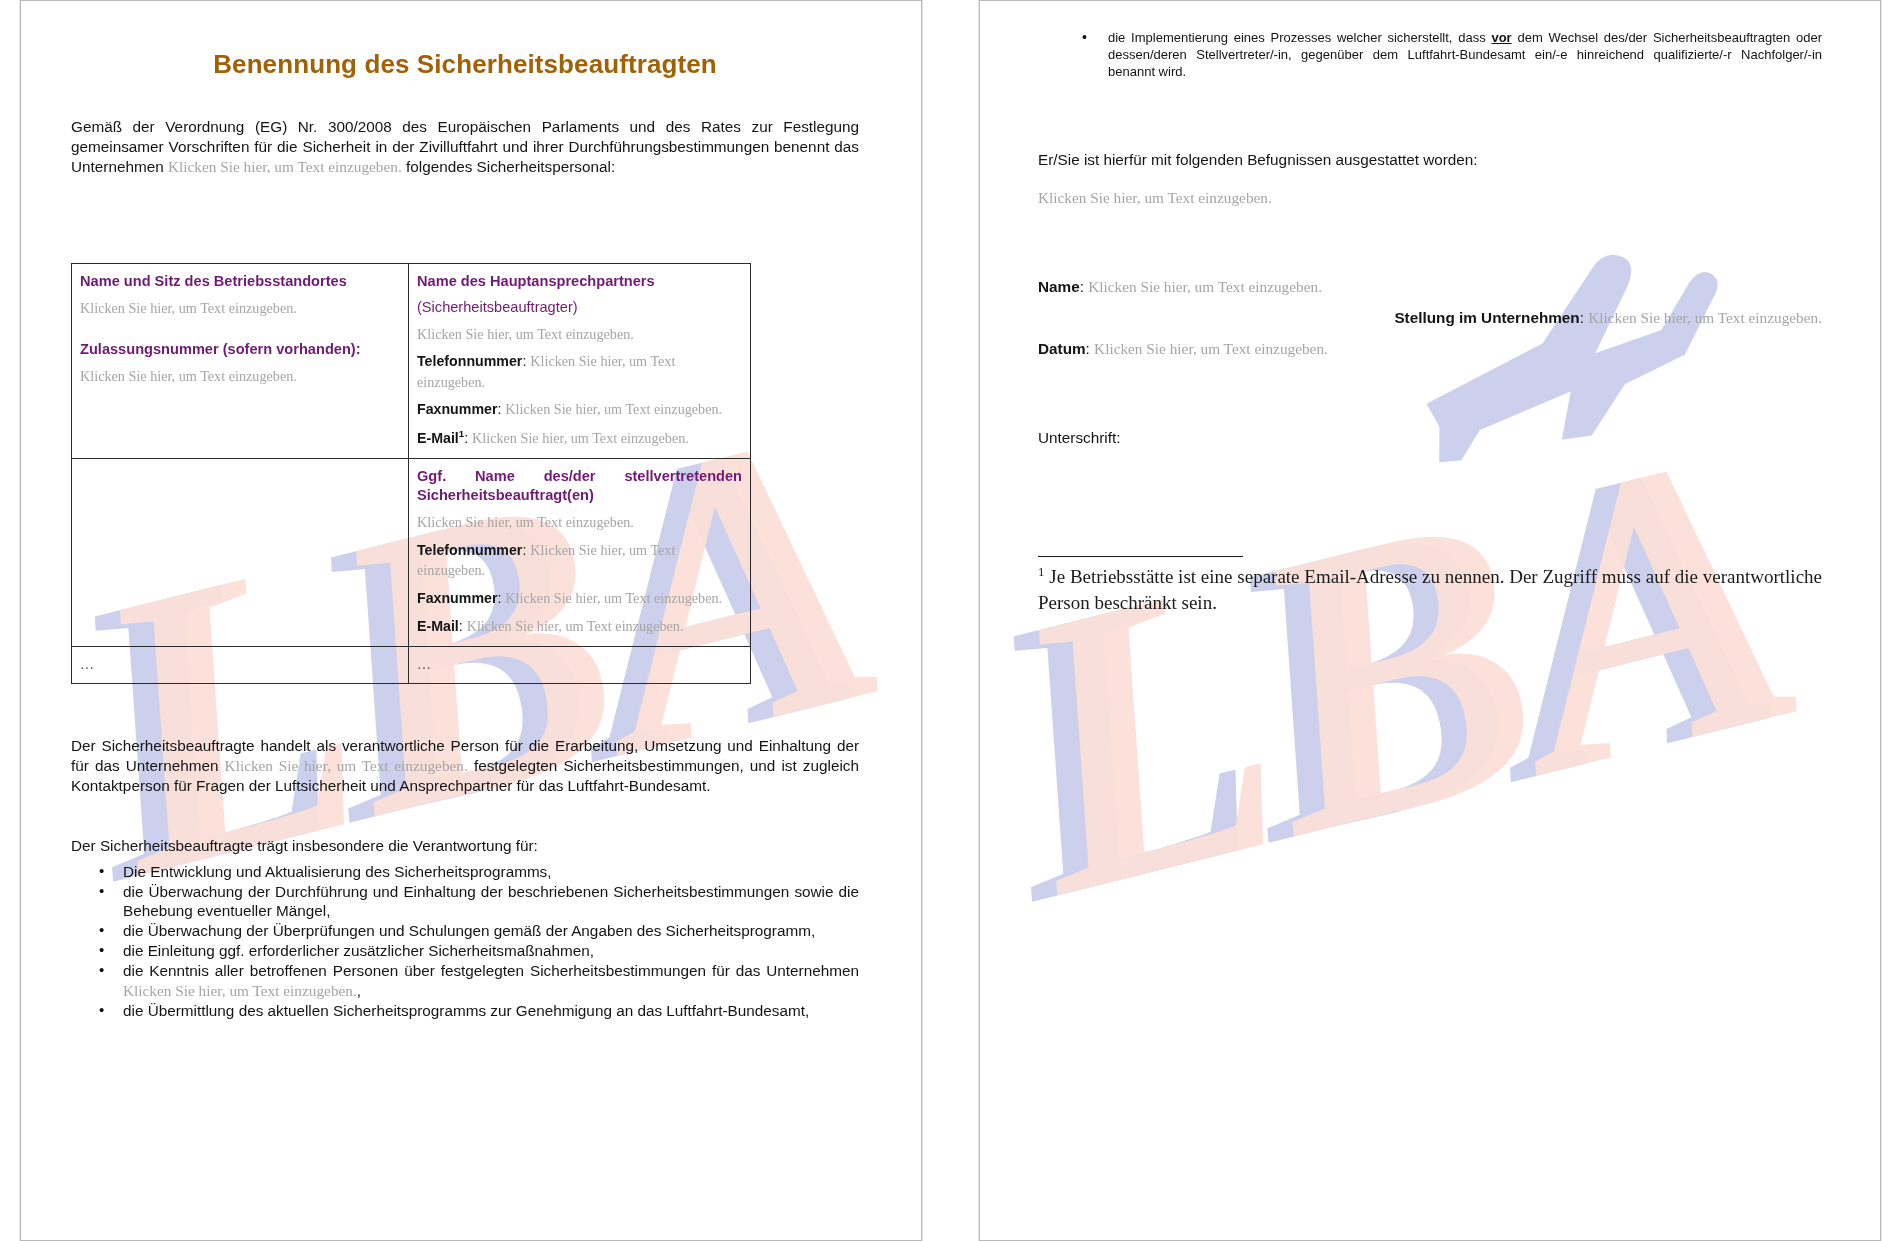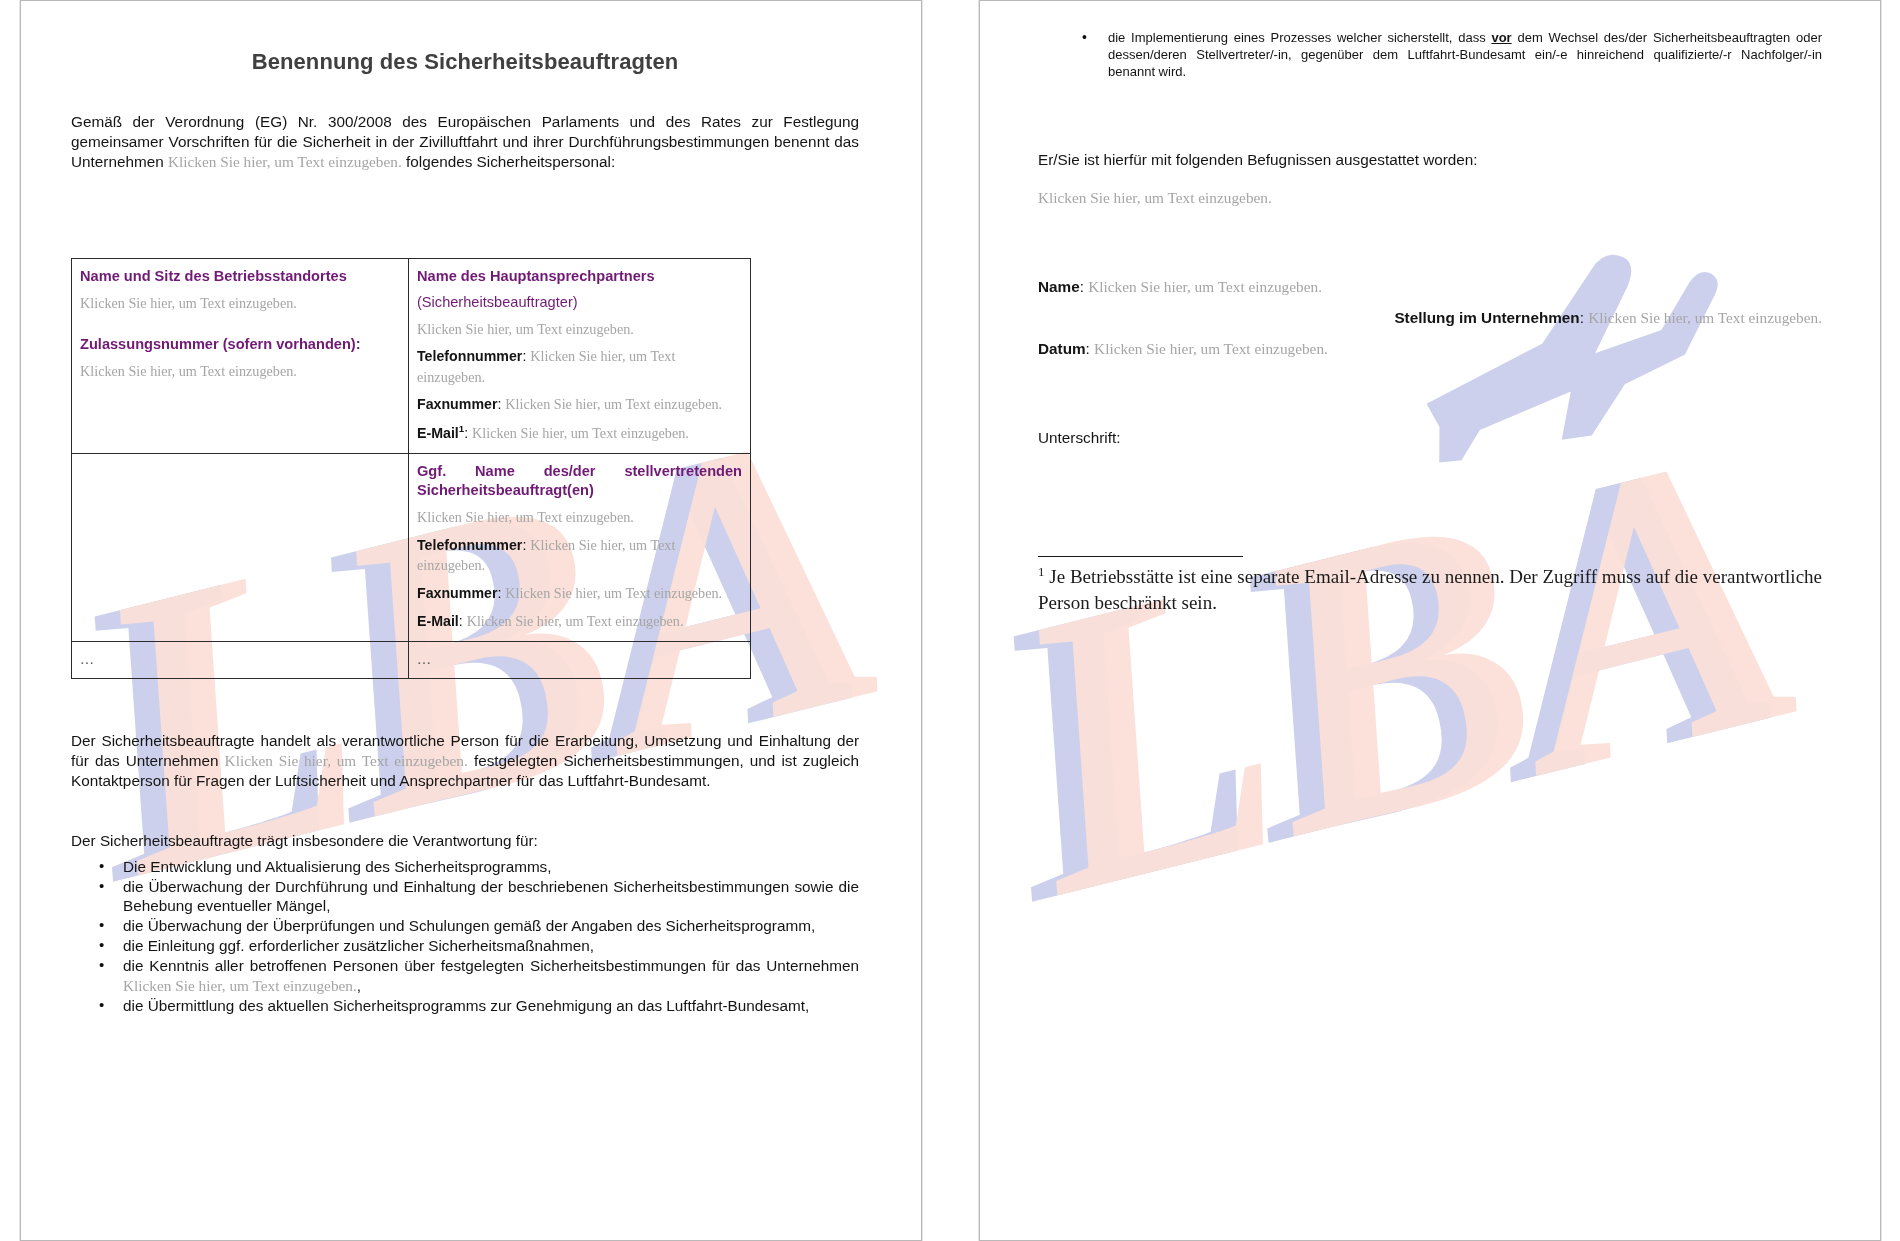--- a/index.html
+++ b/index.html
@@ -12,21 +12,21 @@
   #page-right{width:900px;height:1239px;margin-left:35px;}
 
   .page-inner{position:relative;z-index:3;height:100%;box-sizing:border-box;}
   #page-left .page-inner{padding:34px 62px 0 50px;}
   #page-right .page-inner{padding:28px 58px 0 58px;}
 
   
   .wm{position:absolute;z-index:1;pointer-events:none;user-select:none;}
 
   
-  .h1{font-size:22px;font-weight:700;text-align:center;letter-spacing:.1px;margin:14px 0 0 0;color:#404040;}
+  .h1{font-size:26px;font-weight:700;text-align:center;letter-spacing:.1px;margin:14px 0 0 0;color:#a16207;}
   p.body{font-size:15.3px;line-height:1.30;text-align:justify;color:#141414;margin:0;}
   .gap-a{height:37px;}
   .ph{font-family:"Liberation Serif",serif;color:#a5a5a5;font-size:15.3px;}
   .ph-s{font-family:"Liberation Serif",serif;color:#a5a5a5;font-size:14.2px;}
   .lbl{font-weight:700;}
   u.vor{font-weight:700;text-decoration:underline;}
 
   
   table.tbl{width:645px;border-collapse:collapse;margin:0;table-layout:fixed;position:relative;z-index:4;}
   table.tbl td{border:1.3px solid #2b2b2b;vertical-align:top;padding:8px 8px 10px 8px;background:transparent;}

